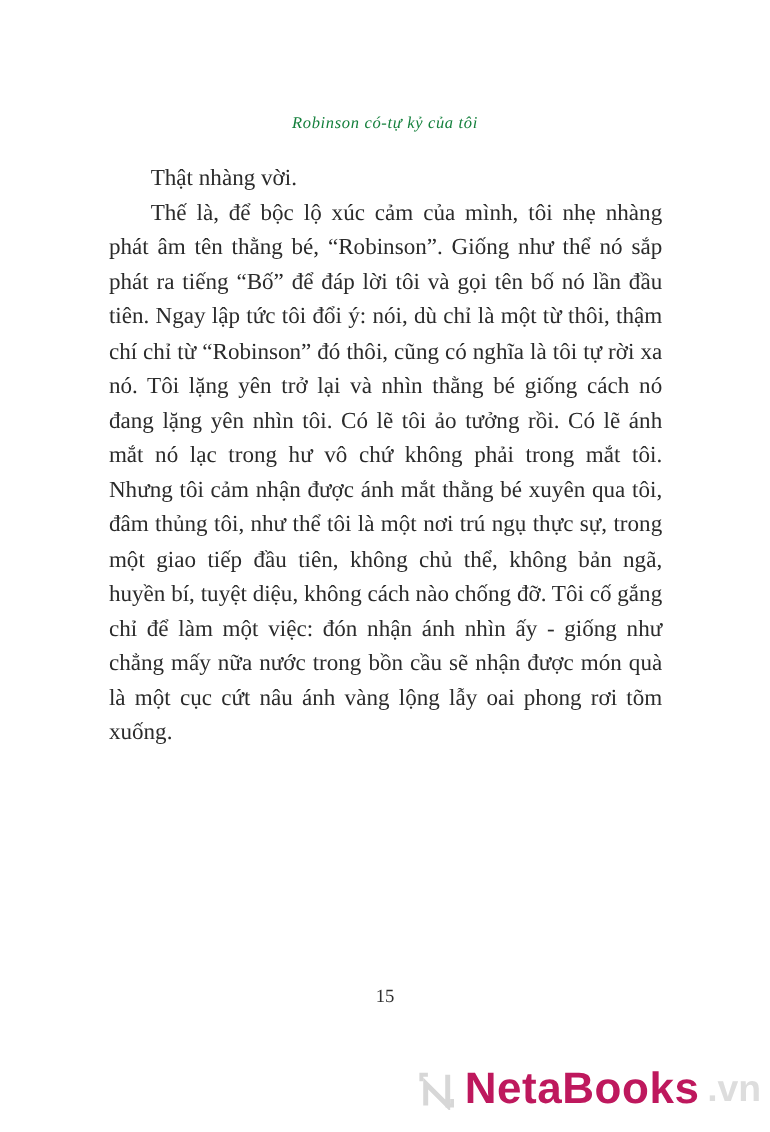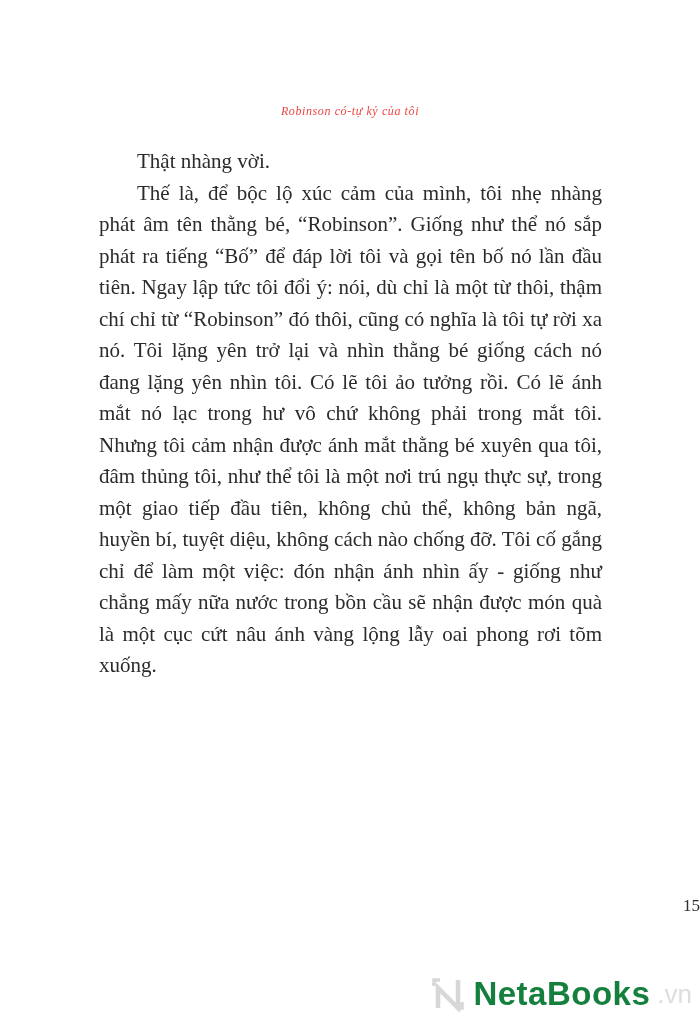--- a/index.html
+++ b/index.html
@@ -16,44 +16,44 @@
       font-family: "Liberation Serif", serif;
       color: #2b2b2b;
     }
     .running-header {
       position: absolute;
       top: 104px;
       left: 0;
       width: 100%;
       text-align: center;
       font-style: italic;
-      font-size: 12px;
+      font-size: 15px;
       letter-spacing: 0.6px;
-      color: #ef4444;
+      color: #15803d;
     }
     .body-text {
       position: absolute;
       top: 146px;
       left: 99px;
       width: 503px;
       font-size: 21px;
       line-height: 31.5px;
       text-align: justify;
       color: #2b2b2b;
     }
     .body-text p {
       margin: 0;
       text-indent: 38px;
     }
     .page-number {
       position: absolute;
       top: 896px;
       left: 0;
       width: 100%;
-      text-align: right;
+      text-align: center;
       font-size: 17px;
       color: #2e2e2e;
     }
     .watermark {
       position: absolute;
       right: 8px;
       bottom: 16px;
       display: flex;
       align-items: center;
       gap: 7px;
@@ -63,27 +63,27 @@
       user-select: none;
     }
     .watermark .logo-box {
       width: 36px;
       height: 36px;
       display: flex;
       align-items: center;
       justify-content: center;
     }
     .watermark .wm-name {
-      font-size: 33px;
+      font-size: 40px;
       letter-spacing: 0.5px;
-      color: #15803d;
+      color: #be185d;
     }
     .watermark .wm-domain {
-      font-size: 26px;
-      font-weight: normal;
+      font-size: 34px;
+      font-weight: bold;
       color: #dddddd;
     }
   </style>
 </head>
 <body>
 
 <div class="page">
 
   <div class="running-header">Robinson có-tự kỷ của tôi</div>
 

